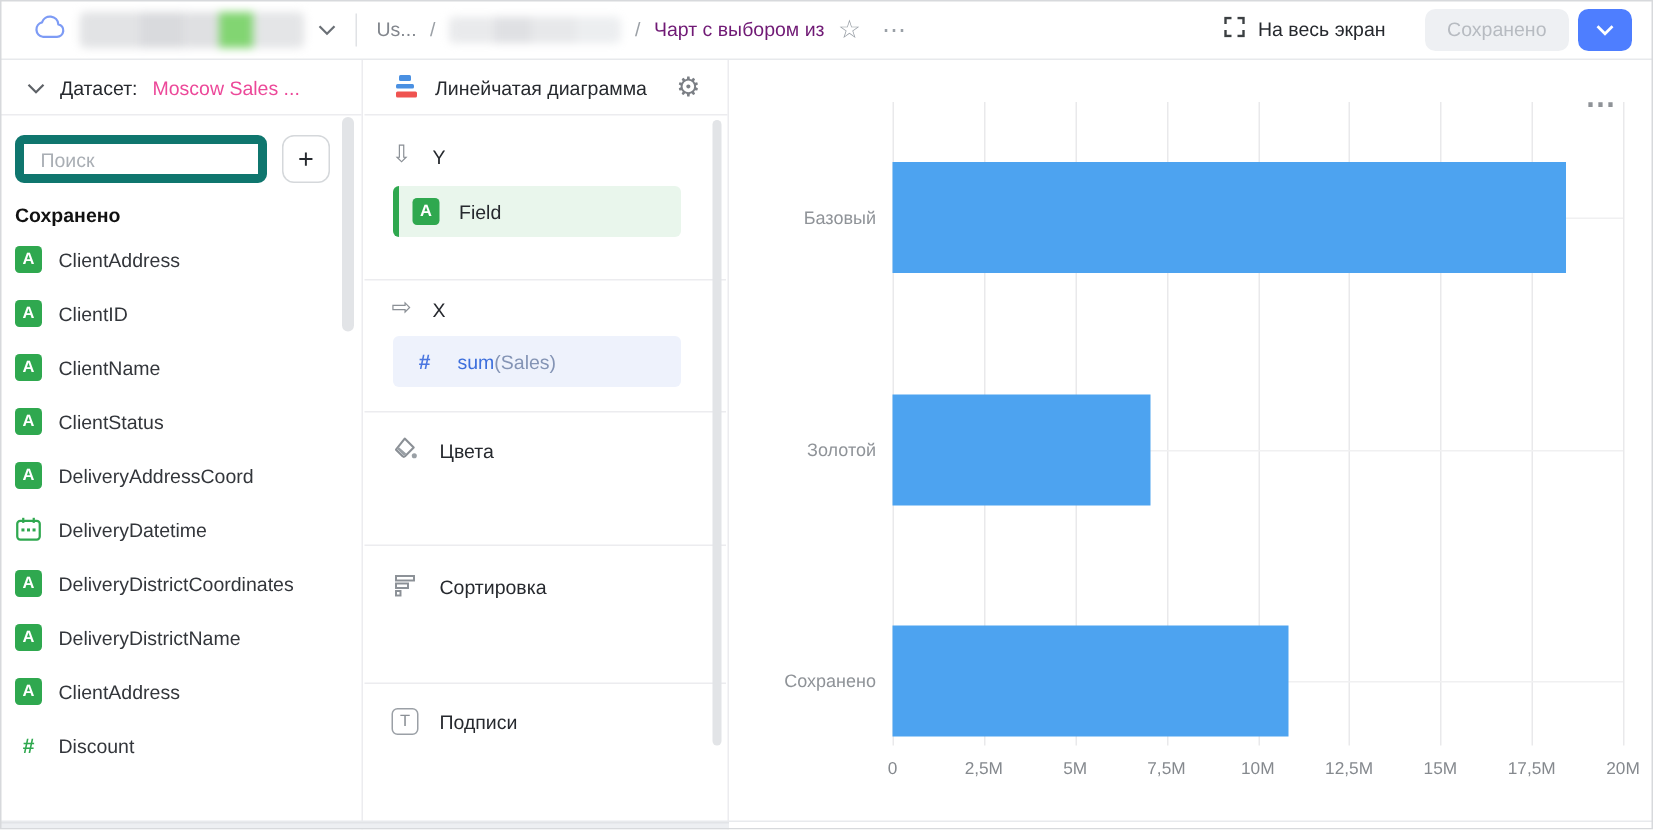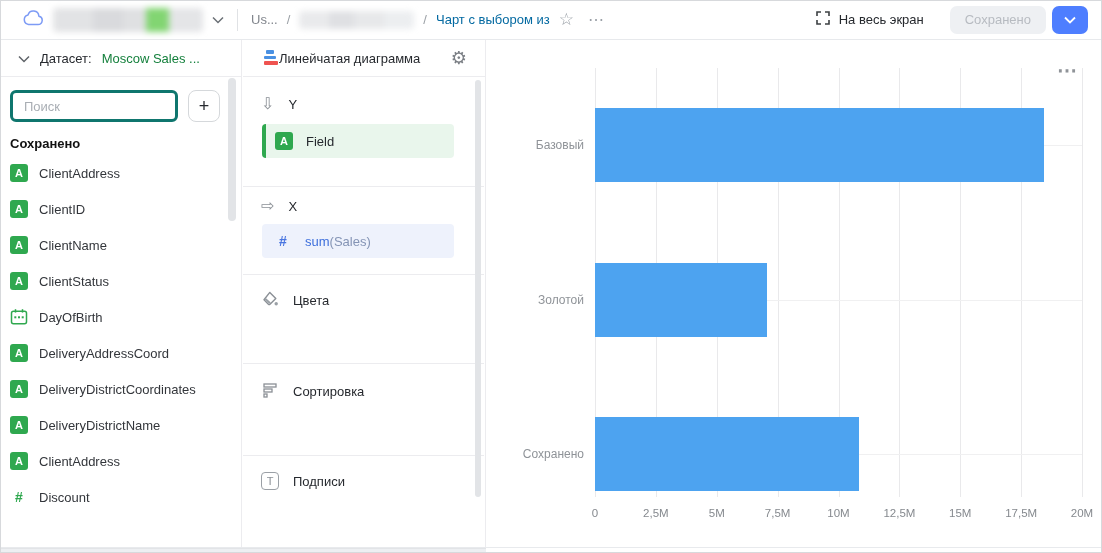--- a/index.html
+++ b/index.html
@@ -16,21 +16,21 @@
     border-bottom:1px solid #e7e9ec; display:flex; align-items:center;
     padding:0 14px 0 22px; background:#fff; z-index:10; }
   .tb-group { display:flex; align-items:center; gap:9px; }
   .redact { border-radius:4px; overflow:hidden; display:flex; filter:blur(3px); }
   .redact span { display:block; height:100%; }
   .r1 { width:150px; height:24px; }
   .r2 { width:115px; height:18px; }
   .tb-divider { width:1px; height:22px; background:#e0e2e5; margin:0 13px; }
   .crumb-grey { color:#82868d; }
   .crumb-sep { color:#9ba0a6; margin:0 9px; }
-  .crumb-title { color:#0369a1; }
+  .crumb-title { color:#701a75; }
   .star { font-size:17px; color:#9aa0a7; margin-left:9px; line-height:1; }
   .tb-dots { color:#9aa0a7; font-size:16px; letter-spacing:1px; margin-left:14px; }
   .tb-right { margin-left:auto; display:flex; align-items:center; }
   .fs-btn { display:flex; align-items:center; gap:9px; color:#26292e; margin-right:26px; cursor:pointer; }
   .btn-saved { height:28px; padding:0 15px; border:none; border-radius:7px;
     background:#eef0f3; color:#b7bbc1; font-size:13px; font-family:inherit; }
   .btn-drop { height:28px; width:36px; margin-left:6px; border:none; border-radius:7px;
     background:#4e7eff; display:flex; align-items:center; justify-content:center; cursor:pointer; }
 
   
@@ -38,23 +38,23 @@
     border-right:1px solid #ececef; background:#fff; }
   .panel { position:absolute; top:40px; left:243px; width:243px; bottom:0;
     border-right:1px solid #ececef; background:#fff; }
   .chart { position:absolute; top:40px; left:487px; right:0; bottom:0; background:#fff; }
 
   
   .ds-head { position:absolute; top:0; left:0; right:0; height:37px;
     border-bottom:1px solid #ececef; display:flex; align-items:center;
     gap:10px; padding:0 18px; cursor:pointer; }
   .ds-label { color:#26292e; }
-  .ds-name { color:#15803d; }
+  .ds-name { color:#ec4899; }
   .search-input { position:absolute; top:50px; left:10px; width:168px; height:32px;
-    border:3px solid #0f766e; border-radius:6px; padding:0 11px; font-size:13px;
+    border:6px solid #0f766e; border-radius:6px; padding:0 11px; font-size:13px;
     font-family:inherit; color:#26292e; outline:none; }
   .search-input::placeholder { color:#a9aeb4; }
   .add-btn { position:absolute; top:50px; left:188px; width:32px; height:32px;
     border:1px solid #d5d8db; border-radius:8px; background:#fff;
     font-size:18px; color:#26292e; line-height:1; cursor:pointer;
     display:flex; align-items:center; justify-content:center; font-family:inherit; }
   .measures-title { position:absolute; top:96px; left:10px; font-weight:bold; color:#111; }
   .field-list { position:absolute; top:115px; left:0; right:0; }
   .field-row { display:flex; align-items:center; gap:11px; height:36px; padding:0 10px; cursor:pointer; }
   .field-row .name { color:#33363b; }
@@ -66,21 +66,21 @@
   .vscroll { position:absolute; border-radius:4px; background:#e2e4e7; }
   .sb-scroll { right:5px; top:38px; width:8px; height:143px; }
   .pn-scroll { right:4px; top:40px; width:6px; height:417px; }
   .hscroll { position:absolute; left:0; bottom:0; width:486px; height:5px;
     background:#edeff2; border-top:1px solid #e2e4e7; z-index:5; }
   .bottomline { position:absolute; left:0; right:0; bottom:5px; height:1px; background:#e8eaed; }
 
   
   .pn-head { position:absolute; top:0; left:0; right:0; height:37px;
     border-bottom:1px solid #ececef; display:flex; align-items:center;
-    padding:0 18px; cursor:pointer; }
+    padding:0 18px; gap:11px; cursor:pointer; }
   .pn-head .title { flex:1; color:#26292e; }
   .gear { color:#7b7f85; font-size:18px; line-height:1; cursor:pointer; }
   .ct-icon { width:18px; height:18px; position:relative; }
   .ct-icon i { position:absolute; left:3px; height:3.5px; border-radius:1px; display:block; }
   .ct-icon .b1 { top:1px;  width:8px;  background:#4a90e2; left:5px;}
   .ct-icon .b2 { top:6.5px; width:12px; background:#4a90e2; }
   .ct-icon .b3 { top:12px; width:14px; background:#ef5350; }
   .sec-row { position:absolute; left:18px; display:flex; align-items:center; gap:14px; height:20px; }
   .sec-row .arrow { color:#8b9096; font-size:16px; line-height:1; }
   .sec-row .lbl { color:#26292e; }
@@ -191,35 +191,35 @@
       </div>
       <div class="field-row">
         <span class="ic ic-a">A</span>
         <span class="name">ClientName</span>
       </div>
       <div class="field-row">
         <span class="ic ic-a">A</span>
         <span class="name">ClientStatus</span>
       </div>
       <div class="field-row">
+        <span class="ic ic-a">A</span>
+        <span class="name">DeliveryAddressCoord</span>
+      </div>
+      <div class="field-row">
         <span class="ic">
           <svg width="18" height="18" viewBox="0 0 18 18">
             <rect x="1.5" y="3.2" width="15" height="12.5" rx="2" fill="none" stroke="#2fa84f" stroke-width="1.5"></rect>
             <line x1="5.5" y1="1.2" x2="5.5" y2="4.6" stroke="#2fa84f" stroke-width="1.5"></line>
             <line x1="12.5" y1="1.2" x2="12.5" y2="4.6" stroke="#2fa84f" stroke-width="1.5"></line>
             <rect x="4.3" y="8.3" width="2" height="2" fill="#2fa84f"></rect>
             <rect x="8" y="8.3" width="2" height="2" fill="#2fa84f"></rect>
             <rect x="11.7" y="8.3" width="2" height="2" fill="#2fa84f"></rect>
           </svg>
         </span>
-        <span class="name">DayOfBirth</span>
-      </div>
-      <div class="field-row">
-        <span class="ic ic-a">A</span>
-        <span class="name">DeliveryAddressCoord</span>
+        <span class="name">DeliveryDatetime</span>
       </div>
       <div class="field-row">
         <span class="ic ic-a">A</span>
         <span class="name">DeliveryDistrictCoordinates</span>
       </div>
       <div class="field-row">
         <span class="ic ic-a">A</span>
         <span class="name">DeliveryDistrictName</span>
       </div>
       <div class="field-row">

